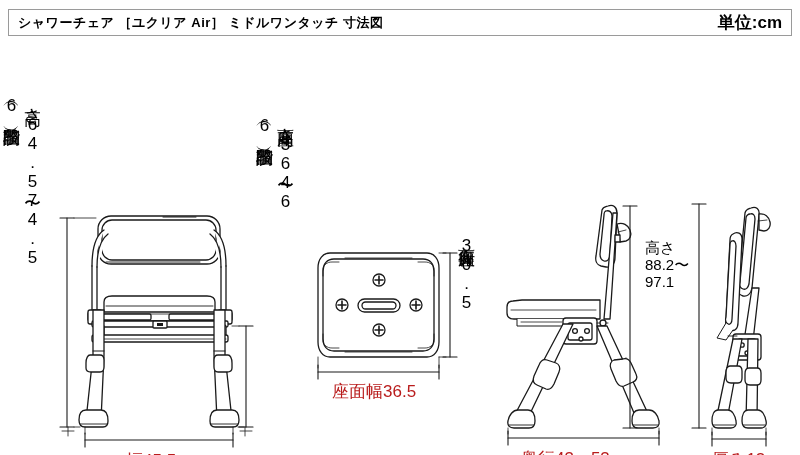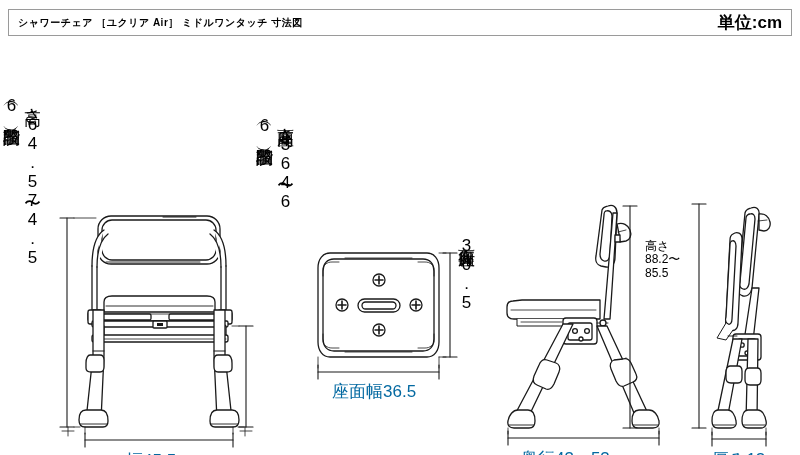--- a/index.html
+++ b/index.html
@@ -25,21 +25,21 @@
     height: 27px;
     box-sizing: border-box;
     border: 1px solid #9a9a9a;
     background: #ffffff;
     display: flex;
     align-items: center;
     justify-content: space-between;
     padding: 0 9px;
   }
   #title-text {
-    font-size: 10px;
+    font-size: 13px;
     font-weight: bold;
     letter-spacing: 0.5px;
     white-space: nowrap;
   }
   #unit-text {
     font-size: 17px;
     font-weight: bold;
     white-space: nowrap;
   }
 
@@ -54,37 +54,37 @@
   #drawing svg {
     display: block;
   }
 
   
   .dim-label {
     position: absolute;
     font-size: 17px;
     line-height: 1.05;
     white-space: nowrap;
-    color: #0369a1;
+    color: #b91c1c;
   }
 
   
   .dim-label-v {
     position: absolute;
     font-size: 17px;
     line-height: 1.0;
     writing-mode: vertical-rl;
     text-orientation: upright;
     letter-spacing: 0px;
     color: #000;
   }
 
   .dim-stack {
     position: absolute;
-    font-size: 12px;
+    font-size: 15px;
     line-height: 1.12;
     white-space: nowrap;
   }
 </style>
 </head>
 <body>
 
 <div id="title-bar">
   <span id="title-text">シャワーチェア ［ユクリア Air］ ミドルワンタッチ 寸法図</span>
   <span id="unit-text">単位:cm</span>
@@ -327,20 +327,20 @@
 
   <div class="dim-label" style="left:126px; top:414px;">幅45.5</div>
 
   <div class="dim-label-v" style="left:458px; top:198px;">座面奥行30.5</div>
 
   <div class="dim-label" style="left:332px; top:345px;">座面幅36.5</div>
 
   <div class="dim-stack" style="left:645px; top:202px;">
     <div>高さ</div>
     <div>88.2〜</div>
-    <div>85.5</div>
+    <div>97.1</div>
   </div>
 
   <div class="dim-label" style="left:521px; top:412px;">奥行43〜53</div>
 
   <div class="dim-label" style="left:712px; top:413px;">厚み13</div>
 
 </div>
 
 </body></html>

